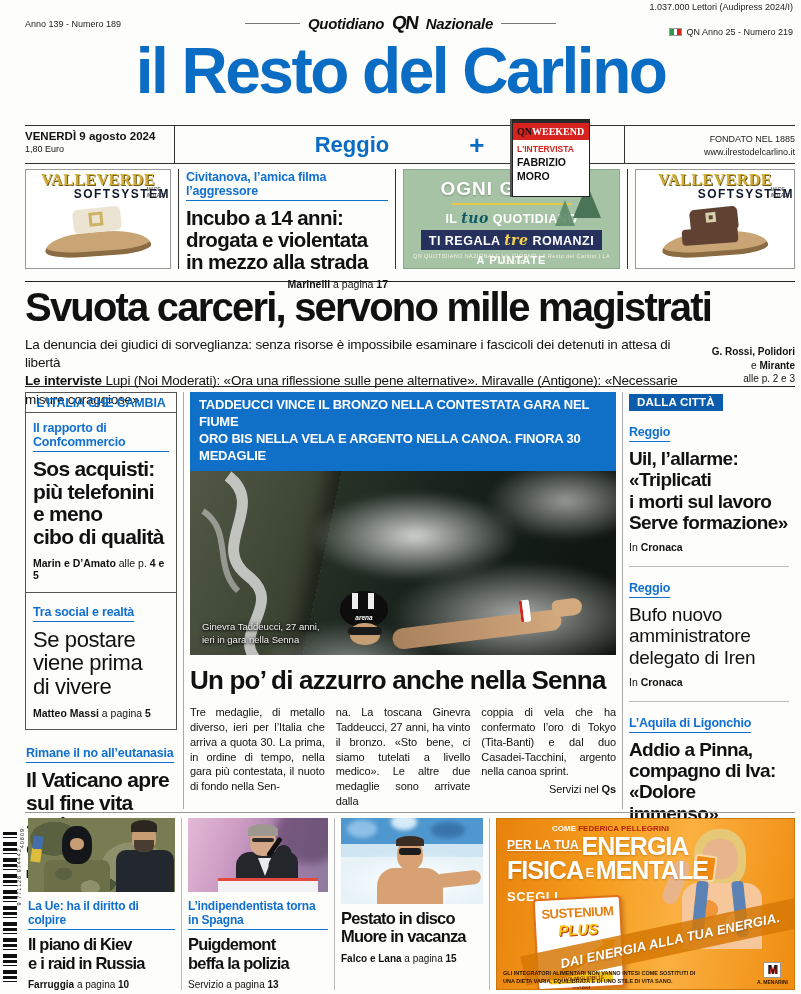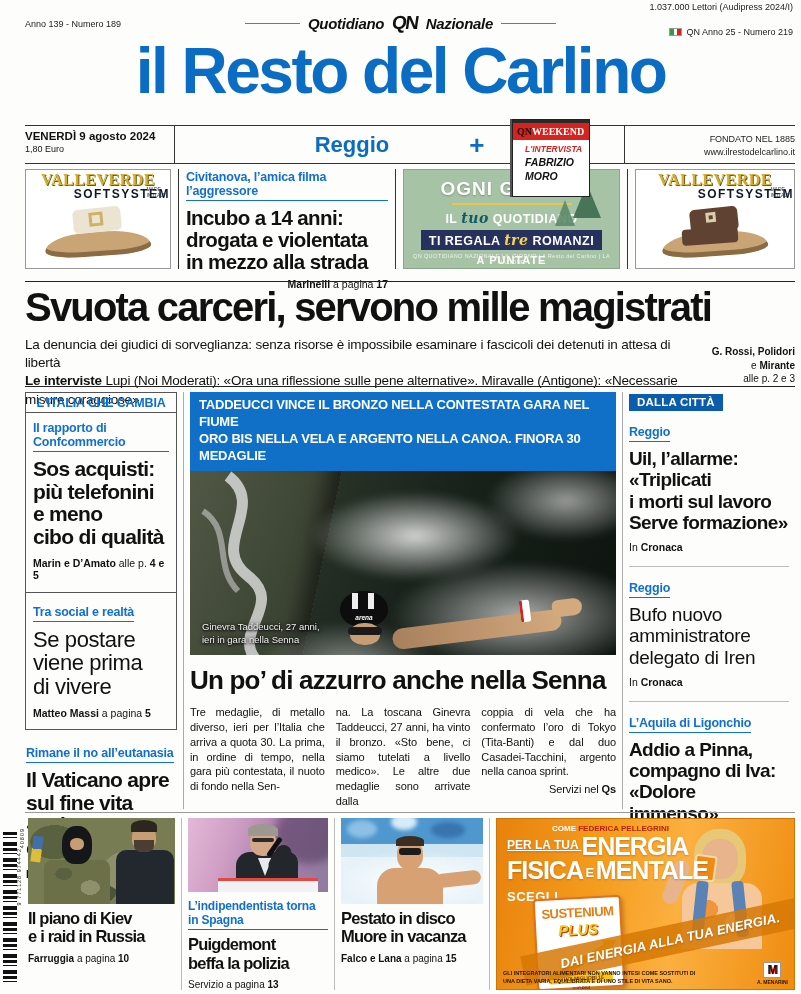--- a/index.html
+++ b/index.html
@@ -36,21 +36,21 @@
   .edition { color:#0a6cc2; font-size:22px; font-weight:800; }
   .plusicon { color:#0a6cc2; font-size:26px; font-weight:800; line-height:1; }
   .dcell3 { width:170px; text-align:right; padding-top:7px; font-size:9px; color:#222; line-height:1.4; }
 
   .weekend { position:absolute; left:512px; top:87px; width:78px; height:78px; background:#fff;
     border:1px solid #222; z-index:6; box-shadow:-2px 0 0 #555;margin-top:32px; }
   .weekend .spine { height:3px; background:#2a2a2a; }
   .weekend .whead { background:#d6231f; padding:3px 4px; font-family:"Liberation Serif",serif; font-weight:900; font-size:10px; }
   .weekend .whead .wq { color:#111; }
   .weekend .whead .ww { color:#fff; }
-  .weekend .wbody { padding:4px 12px 0;font-style:italic; }
+  .weekend .wbody { padding:4px 4px 0; }
   .weekend .wk { color:#d6231f; font-size:8.5px; font-weight:800; }
   .weekend .wn { font-size:10.5px; font-weight:800; line-height:1.15; margin-top:2px; }
 
   
   .toprow { position:absolute; top:169px; left:25px; right:6px; height:100px; display:flex; }
   .vline { width:1px; background:#333; margin:0 7px; }
   .adbox { border:1px solid #999; background:#fff; overflow:hidden; position:relative; }
   .ad-vv { width:146px; padding-top:2px; }
   .vv-brand { text-align:center; font-family:"Liberation Serif",serif; font-weight:800; font-size:16px;
     color:#d4af37; text-shadow:1px 1px 0 #6b5a1e; letter-spacing:0.5px; line-height:1; }
@@ -467,20 +467,21 @@
       <div class="bphoto photo-kiev">
         <div class="ukrflag"></div>
         <div class="kbody1"></div>
         <div class="balaclava"></div>
         <div class="balaface"></div>
         <div class="kbody2"></div>
         <div class="khead2"></div>
         <div class="khair2"></div>
         <div class="kbeard"></div>
       </div>
+      <div class="bkicker"><span class="kicker">La Ue: ha il diritto di colpire</span></div>
       <div class="btitle pre">Il piano di Kiev
 e i raid in Russia</div>
       <div class="bby"><span class="bb">Farruggia</span><span> a pagina </span><span class="bb">10</span></div>
     </div>
 
     <div class="bvline"></div>
 
     <div class="bcell bcell2">
       <div class="bphoto photo-puig">
         <div class="pdark"></div>

